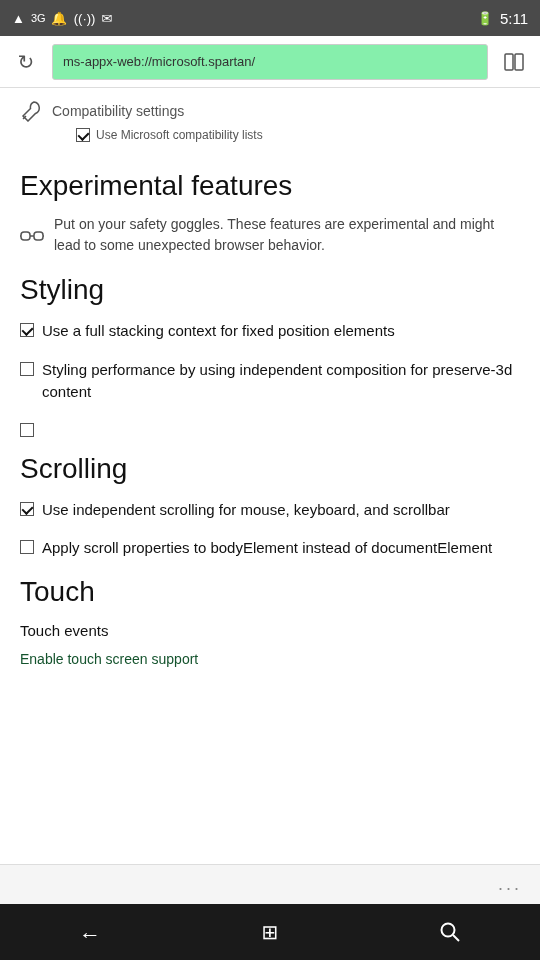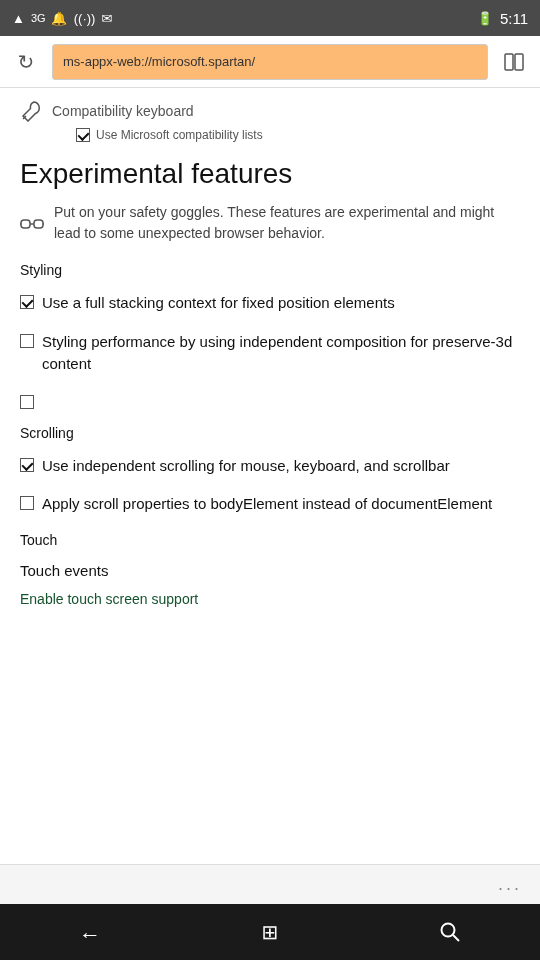--- a/index.html
+++ b/index.html
@@ -69,21 +69,21 @@
     .url-box {
       flex: 1;
       height: 36px;
       border: 1px solid #ccc;
       border-radius: 3px;
       display: flex;
       align-items: center;
       padding: 0 10px;
       font-size: 13px;
       color: #333;
-      background: #fdba74;
+      background: #86efac;
     }
 
     .reading-btn {
       width: 32px;
       height: 32px;
       display: flex;
       align-items: center;
       justify-content: center;
       color: #555;
       font-size: 18px;
@@ -117,21 +117,21 @@
     .compat-title {
       font-size: 14px;
       color: #555;
     }
 
     .compat-checkbox-row {
       display: flex;
       align-items: center;
       gap: 6px;
       margin-left: 28px;
-      margin-bottom: 16px;
+      margin-bottom: 28px;
       padding-left: 28px;
     }
 
     .compat-checkbox-row input[type="checkbox"] {
       width: 14px;
       height: 14px;
     }
 
     .compat-checkbox-label {
       font-size: 12px;
@@ -180,21 +180,21 @@
       flex-shrink: 0;
     }
 
     .checkbox-item-label {
       font-size: 15px;
       color: #111;
       line-height: 1.5;
     }
 
     .subsection-heading {
-      font-size: 14px;
+      font-size: 28px;
       font-weight: 300;
       color: #111;
       margin-bottom: 14px;
       margin-top: 10px;
     }
 
     .touch-label {
       font-size: 15px;
       color: #111;
       font-weight: 500;
@@ -305,21 +305,21 @@
 
 <div class="content">
 
   <div class="compat-row">
     <div class="compat-icon">
       <svg width="22" height="22" viewBox="0 0 22 22">
         <path d="M14 2a6 6 0 0 1 1.5 11.5L8 21 3 16l7.5-7.5A6 6 0 0 1 14 2z" fill="none" stroke="#555" stroke-width="1.5"></path>
         <line x1="6" y1="16" x2="3" y2="19" stroke="#555" stroke-width="1.5"></line>
       </svg>
     </div>
-    <span class="compat-title">Compatibility keyboard</span>
+    <span class="compat-title">Compatibility settings</span>
   </div>
 
   <div class="compat-checkbox-row">
     <input type="checkbox" checked="" style="">
     <span class="compat-checkbox-label">Use Microsoft compatibility lists</span>
   </div>
 
   <h1 class="section-heading">Experimental features</h1>
 
   <div class="description">

